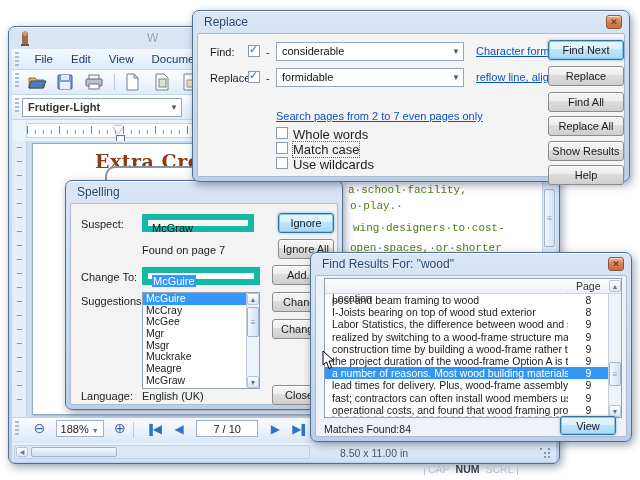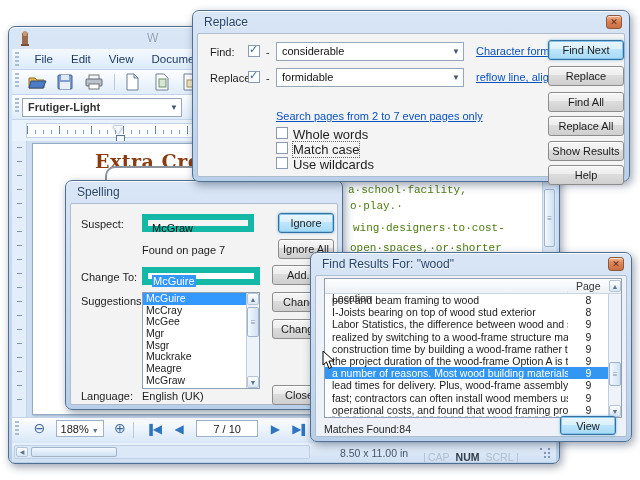--- a/index.html
+++ b/index.html
@@ -277,21 +277,21 @@
       <span class="tb-sep"></span>
       <span class="navbtn" style="color:#1f7a8c;margin-left:2px">◀◀</span>
     </div>
 
     <div class="mw-row" id="mw-statusrow">
       <div class="hscroll">
         <div class="hs-arrow">◀</div>
         <div class="hs-thumb"></div>
       </div>
       <span class="status-text" style="left:328px;top:4px">8.50 x 11.00 in</span>
-      <span class="status-text" style="left:412px;top:8px">
+      <span class="status-text" style="left:412px;top:20px">
         <span class="status-sep"></span><span><span class="status-ind">CAP</span><span class="status-ind active">NUM</span><span class="status-ind">SCRL</span></span><span class="status-sep"></span>
       </span>
       <span class="grip">
           <i></i>
         </span>
     </div>
   </div>
 
   <div class="win" id="spelling-dlg">
     <div class="titlebar">

